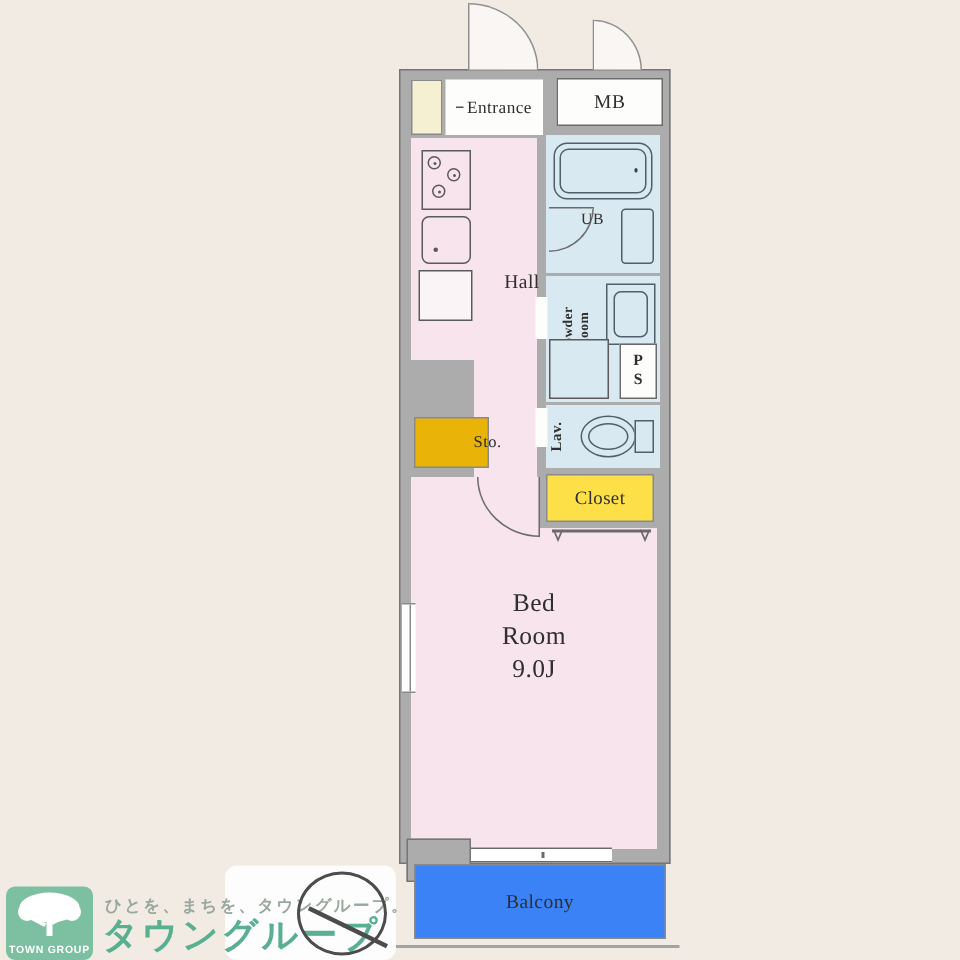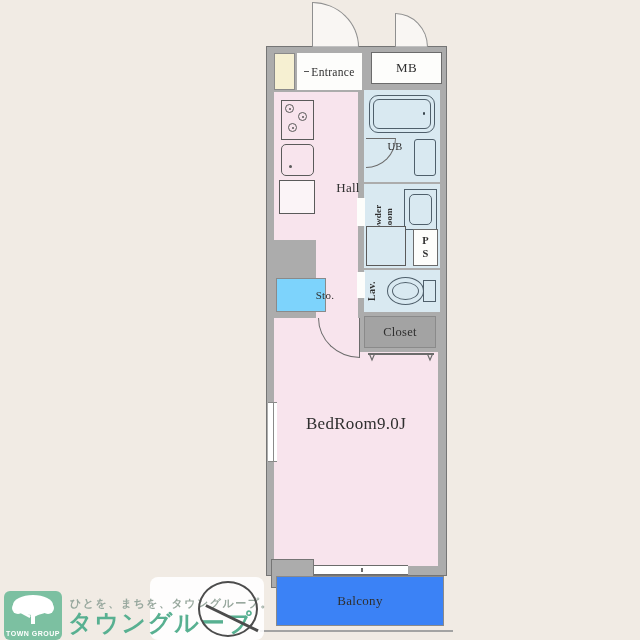--- a/index.html
+++ b/index.html
@@ -24,46 +24,46 @@
   .stove{left:281px;top:100px;width:33px;height:40px;background:#f8e4ed;border:1.5px solid #5a5a5a;}
   .burner{position:absolute;width:9px;height:9px;border:1.3px solid #5a5a5a;border-radius:50%;box-sizing:border-box;}
   .burner::after{content:"";position:absolute;left:2.5px;top:2.5px;width:2px;height:2px;background:#5a5a5a;border-radius:50%;}
   .b1{left:3px;top:3px;} .b2{left:16px;top:11px;} .b3{left:6px;top:22px;}
   .sink{left:281px;top:144px;width:33px;height:32px;background:#f8e4ed;border:1.5px solid #5a5a5a;border-radius:5px;}
   .sink::after{content:"";position:absolute;left:7px;bottom:7px;width:3px;height:3px;background:#5a5a5a;border-radius:50%;}
   .xbox{border:1.5px solid #5a5a5a;background-image:
     linear-gradient(to top right, transparent calc(50% - .8px), #5a5a5a calc(50% - .8px), #5a5a5a calc(50% + .8px), transparent calc(50% + .8px)),
     linear-gradient(to bottom right, transparent calc(50% - .8px), #5a5a5a calc(50% - .8px), #5a5a5a calc(50% + .8px), transparent calc(50% + .8px));}
   .fridge{left:279px;top:180px;width:36px;height:34px;background:#fbf4f7;}
-  .sto{left:276px;top:278px;width:40px;height:34px;background:#7dd3fc;border:1px solid #8a8a8a;font-size:11px;padding-left:48px;}
+  .sto{left:276px;top:278px;width:40px;height:34px;background:#eab308;border:1px solid #8a8a8a;font-size:11px;padding-left:48px;}
   .ub-room{left:364px;top:90px;width:76px;height:92px;background:#d9e9f1;}
   .tub{left:369px;top:95px;width:66px;height:38px;background:#d9e9f1;border:1.5px solid #4f5f6b;border-radius:9px;}
   .tub::before{content:"";position:absolute;left:3px;top:3px;right:3px;bottom:3px;border:1px solid #4f5f6b;border-radius:6px;}
   .tub::after{content:"";position:absolute;right:9px;top:16px;width:2.5px;height:2.5px;background:#39454d;border-radius:50%;}
   .ub-label{left:382px;top:139px;width:26px;height:14px;font-size:10.5px;}
   .ub-basin{left:414px;top:139px;width:22px;height:37px;background:#d9e9f1;border:1.2px solid #4f5f6b;border-radius:3px;}
   .arc{border-color:#6b6b6b;border-style:solid;background:transparent;}
   .ub-door{left:366px;top:138px;width:30px;height:30px;border-width:1.2px 1.2px 1.2px 0;border-bottom-right-radius:100% 100%;}
   .powder-room{left:364px;top:184px;width:76px;height:84px;background:#d9e9f1;}
   .powder-label{left:352px;top:200px;width:64px;height:40px;transform:rotate(-90deg);font-size:9px;line-height:1.25;flex-direction:column;font-weight:bold;}
   .powder-basin{left:404px;top:189px;width:33px;height:41px;background:#d9e9f1;border:1.5px solid #4f5f6b;}
   .powder-basin::before{content:"";position:absolute;left:4px;top:4px;right:4px;bottom:4px;border:1px solid #4f5f6b;border-radius:5px;}
   .washer{left:366px;top:226px;width:40px;height:40px;background:#d9e9f1;}
   .ps-box{left:413px;top:229px;width:25px;height:37px;background:#fdfdfb;border:1.2px solid #6b6b6b;font-size:10.5px;font-weight:bold;line-height:1.15;flex-direction:column;}
   .lav-room{left:364px;top:270px;width:76px;height:42px;background:#d9e9f1;}
   .lav-label{left:358px;top:277px;width:26px;height:28px;transform:rotate(-90deg);font-size:10px;font-weight:bold;}
   .toilet-bowl{left:387px;top:277px;width:37px;height:28px;background:#d9e9f1;border:1.5px solid #4f5f6b;border-radius:50%;}
   .toilet-bowl::before{content:"";position:absolute;left:4px;top:4px;right:4px;bottom:4px;border:1px solid #4f5f6b;border-radius:50%;}
   .toilet-tank{left:423px;top:280px;width:13px;height:22px;background:#d9e9f1;border:1.5px solid #4f5f6b;}
   .closet-wall{left:360px;top:312px;width:80px;height:40px;background:#acacac;}
-  .closet{left:364px;top:316px;width:72px;height:32px;background:#a3a3a3;border:1px solid #8a8a8a;font-size:12.5px;}
+  .closet{left:364px;top:316px;width:72px;height:32px;background:#fde047;border:1px solid #8a8a8a;font-size:12.5px;}
   .hanger-pipe{left:368px;top:353px;width:66px;height:1.5px;background:#6b6b6b;}
   .hook{left:368px;top:353px;} .hook.right{left:426px;}
   .bedroom{left:274px;top:318px;width:164px;height:248px;background:#f8e4ed;}
-  .bedroom-label{left:296px;top:388px;width:120px;height:72px;font-size:17px;line-height:1.3;}
+  .bedroom-label{left:296px;top:388px;width:120px;height:72px;font-size:17px;line-height:1.3;flex-direction:column;}
   .bed-door{left:318px;top:318px;width:42px;height:40px;border-width:0 1.2px 1.2px 1.2px;border-bottom-left-radius:100% 100%;}
   .gap{background:#fdfdfb;}
   .gap-powder{left:357px;top:198px;width:8px;height:28px;}
   .gap-lav{left:357px;top:272px;width:8px;height:26px;}
   .left-window{left:268px;top:402px;width:9px;height:60px;background:#fff;border-top:1px solid #8a8a8a;border-bottom:1px solid #8a8a8a;}
   .left-window::after{content:"";position:absolute;left:50%;top:0;bottom:0;width:1.2px;background:#8a8a8a;}
   .sliding-window{left:314px;top:565px;width:94px;height:10px;background:#fff;border-top:1.5px solid #6b6b6b;border-bottom:1.5px solid #6b6b6b;}
   .sliding-window::after{content:"";position:absolute;left:50%;top:1.5px;width:1.5px;height:4.5px;background:#6b6b6b;}
   .pillar{left:271px;top:559px;width:43px;height:29px;background:#acacac;border:1px solid #757575;}
   .balcony{left:276px;top:576px;width:168px;height:50px;background:#3b82f6;border:1.2px solid #8a8a8a;font-size:13px;}

